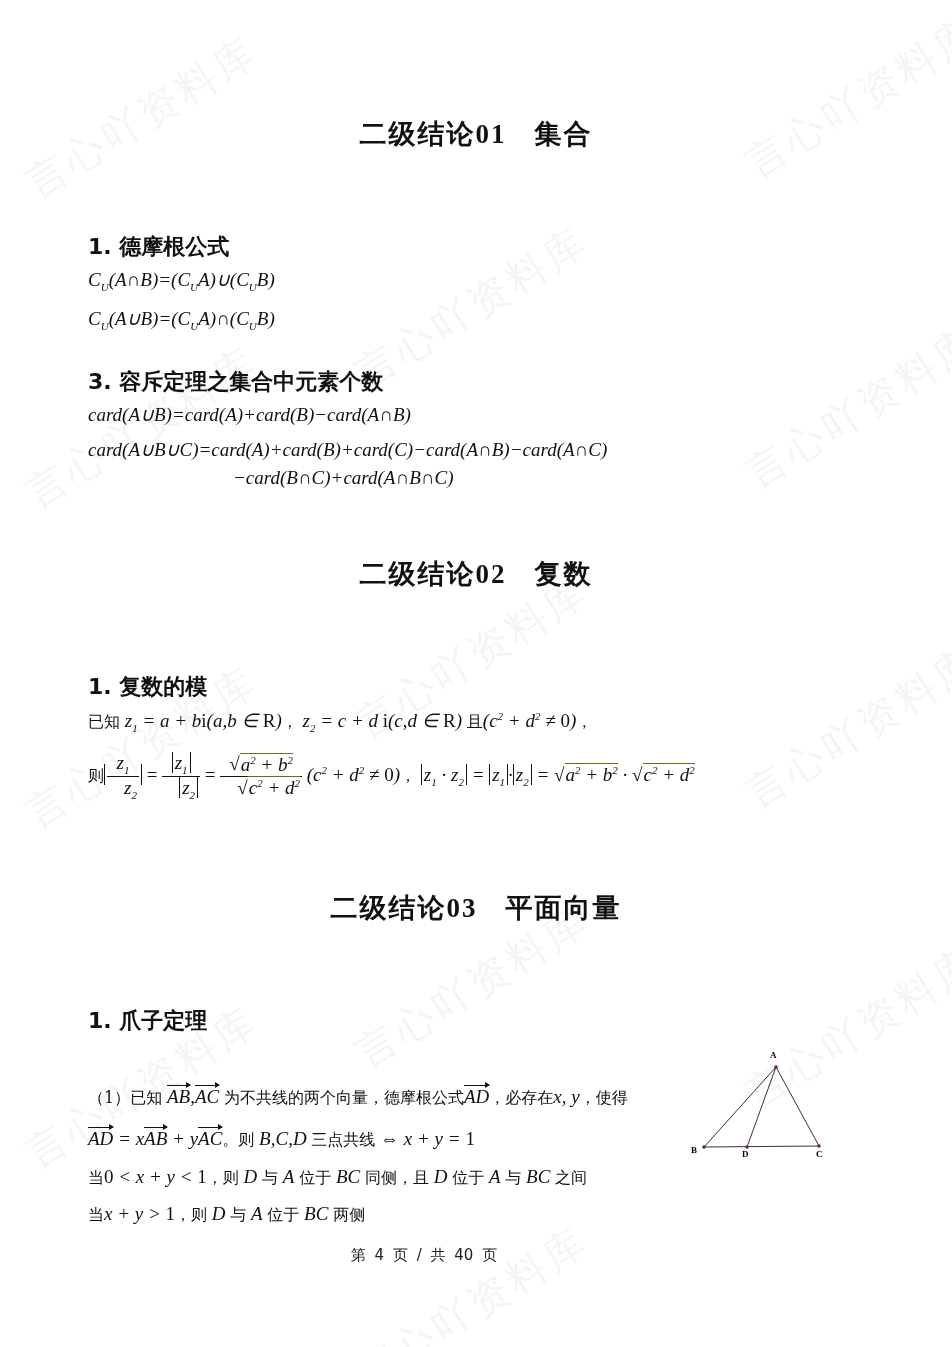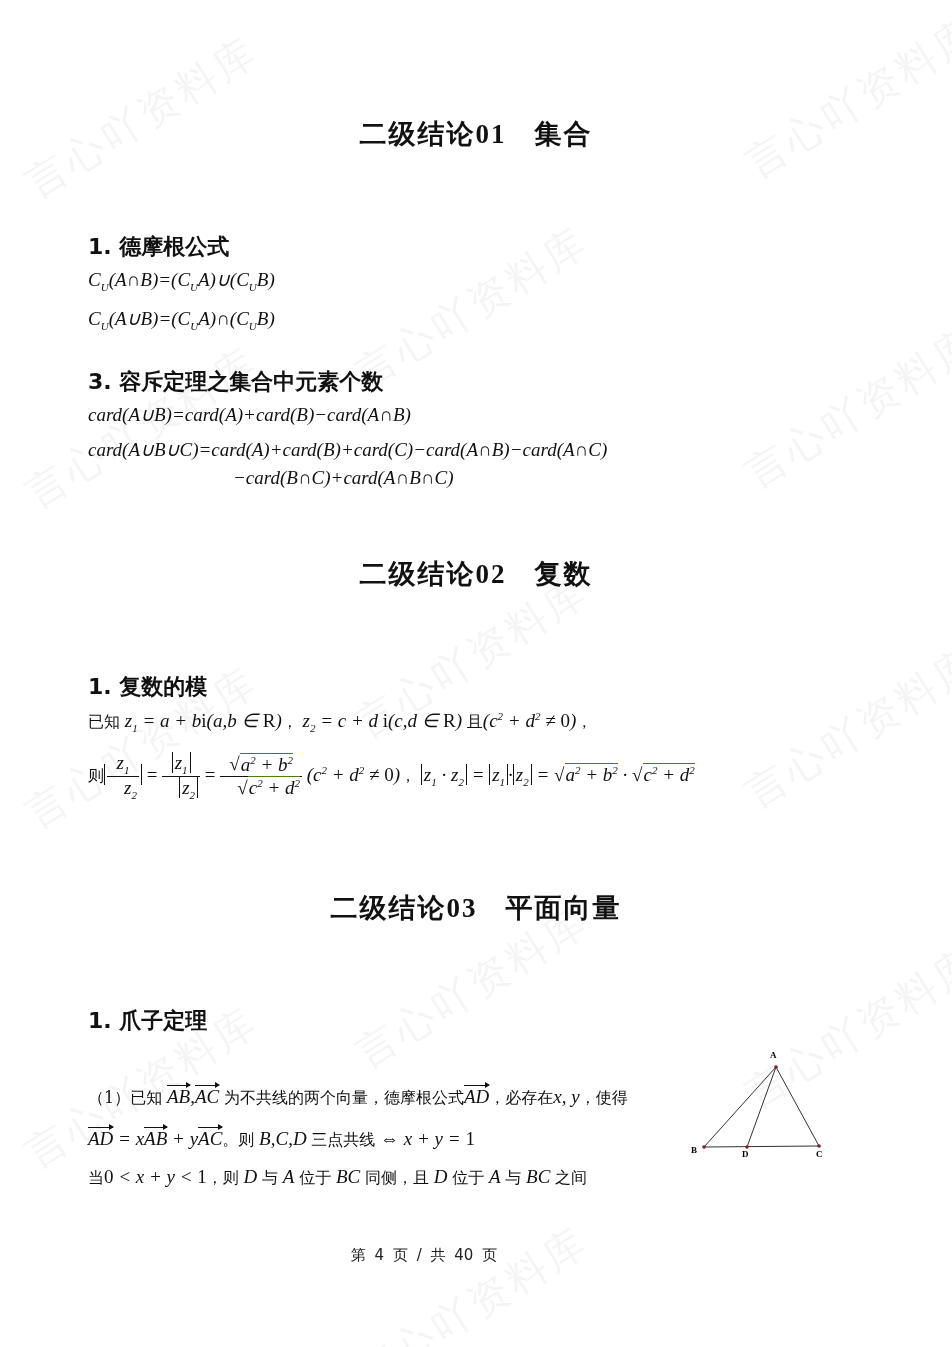--- a/index.html
+++ b/index.html
@@ -96,20 +96,24 @@
   </div>
   <div class="line" style="top:1128px">
     <span class="math"><span class="vec">AD</span> = x<span class="vec">AB</span> + y<span class="vec">AC</span></span><span class="cn">。则</span>
     <span class="math">B,C,D</span> <span class="cn">三点共线</span> <span class="up">⇔</span> <span class="math">x + y = <span class="up">1</span></span>
   </div>
   <div class="line" style="top:1166px">
     <span class="cn">当</span><span class="math"><span class="up">0</span> &lt; x + y &lt; <span class="up">1</span></span><span class="cn">，则</span>
     <span class="math">D</span> <span class="cn">与</span> <span class="math">A</span> <span class="cn">位于</span> <span class="math">BC</span> <span class="cn">同侧，且</span>
     <span class="math">D</span> <span class="cn">位于</span> <span class="math">A</span> <span class="cn">与</span> <span class="math">BC</span> <span class="cn">之间</span>
   </div>
+  <div class="line" style="top:1203px">
+    <span class="cn">当</span><span class="math">x + y &gt; <span class="up">1</span></span><span class="cn">，则</span>
+    <span class="math">D</span> <span class="cn">与</span> <span class="math">A</span> <span class="cn">位于</span> <span class="math">BC</span> <span class="cn">两侧</span>
+  </div>
 
   <svg class="diagram" width="160" height="120" viewBox="0 0 160 120">
     <line x1="88" y1="22" x2="16" y2="102" stroke="#333" stroke-width="1"></line>
     <line x1="88" y1="22" x2="131" y2="101" stroke="#333" stroke-width="1"></line>
     <line x1="88" y1="22" x2="59" y2="102" stroke="#333" stroke-width="1"></line>
     <line x1="16" y1="102" x2="131" y2="101" stroke="#333" stroke-width="1"></line>
     <circle cx="88" cy="22" r="1.8" fill="#7a1f2b"></circle>
     <circle cx="16" cy="102" r="1.8" fill="#7a1f2b"></circle>
     <circle cx="59" cy="102" r="1.8" fill="#7a1f2b"></circle>
     <circle cx="131" cy="101" r="1.8" fill="#7a1f2b"></circle>

